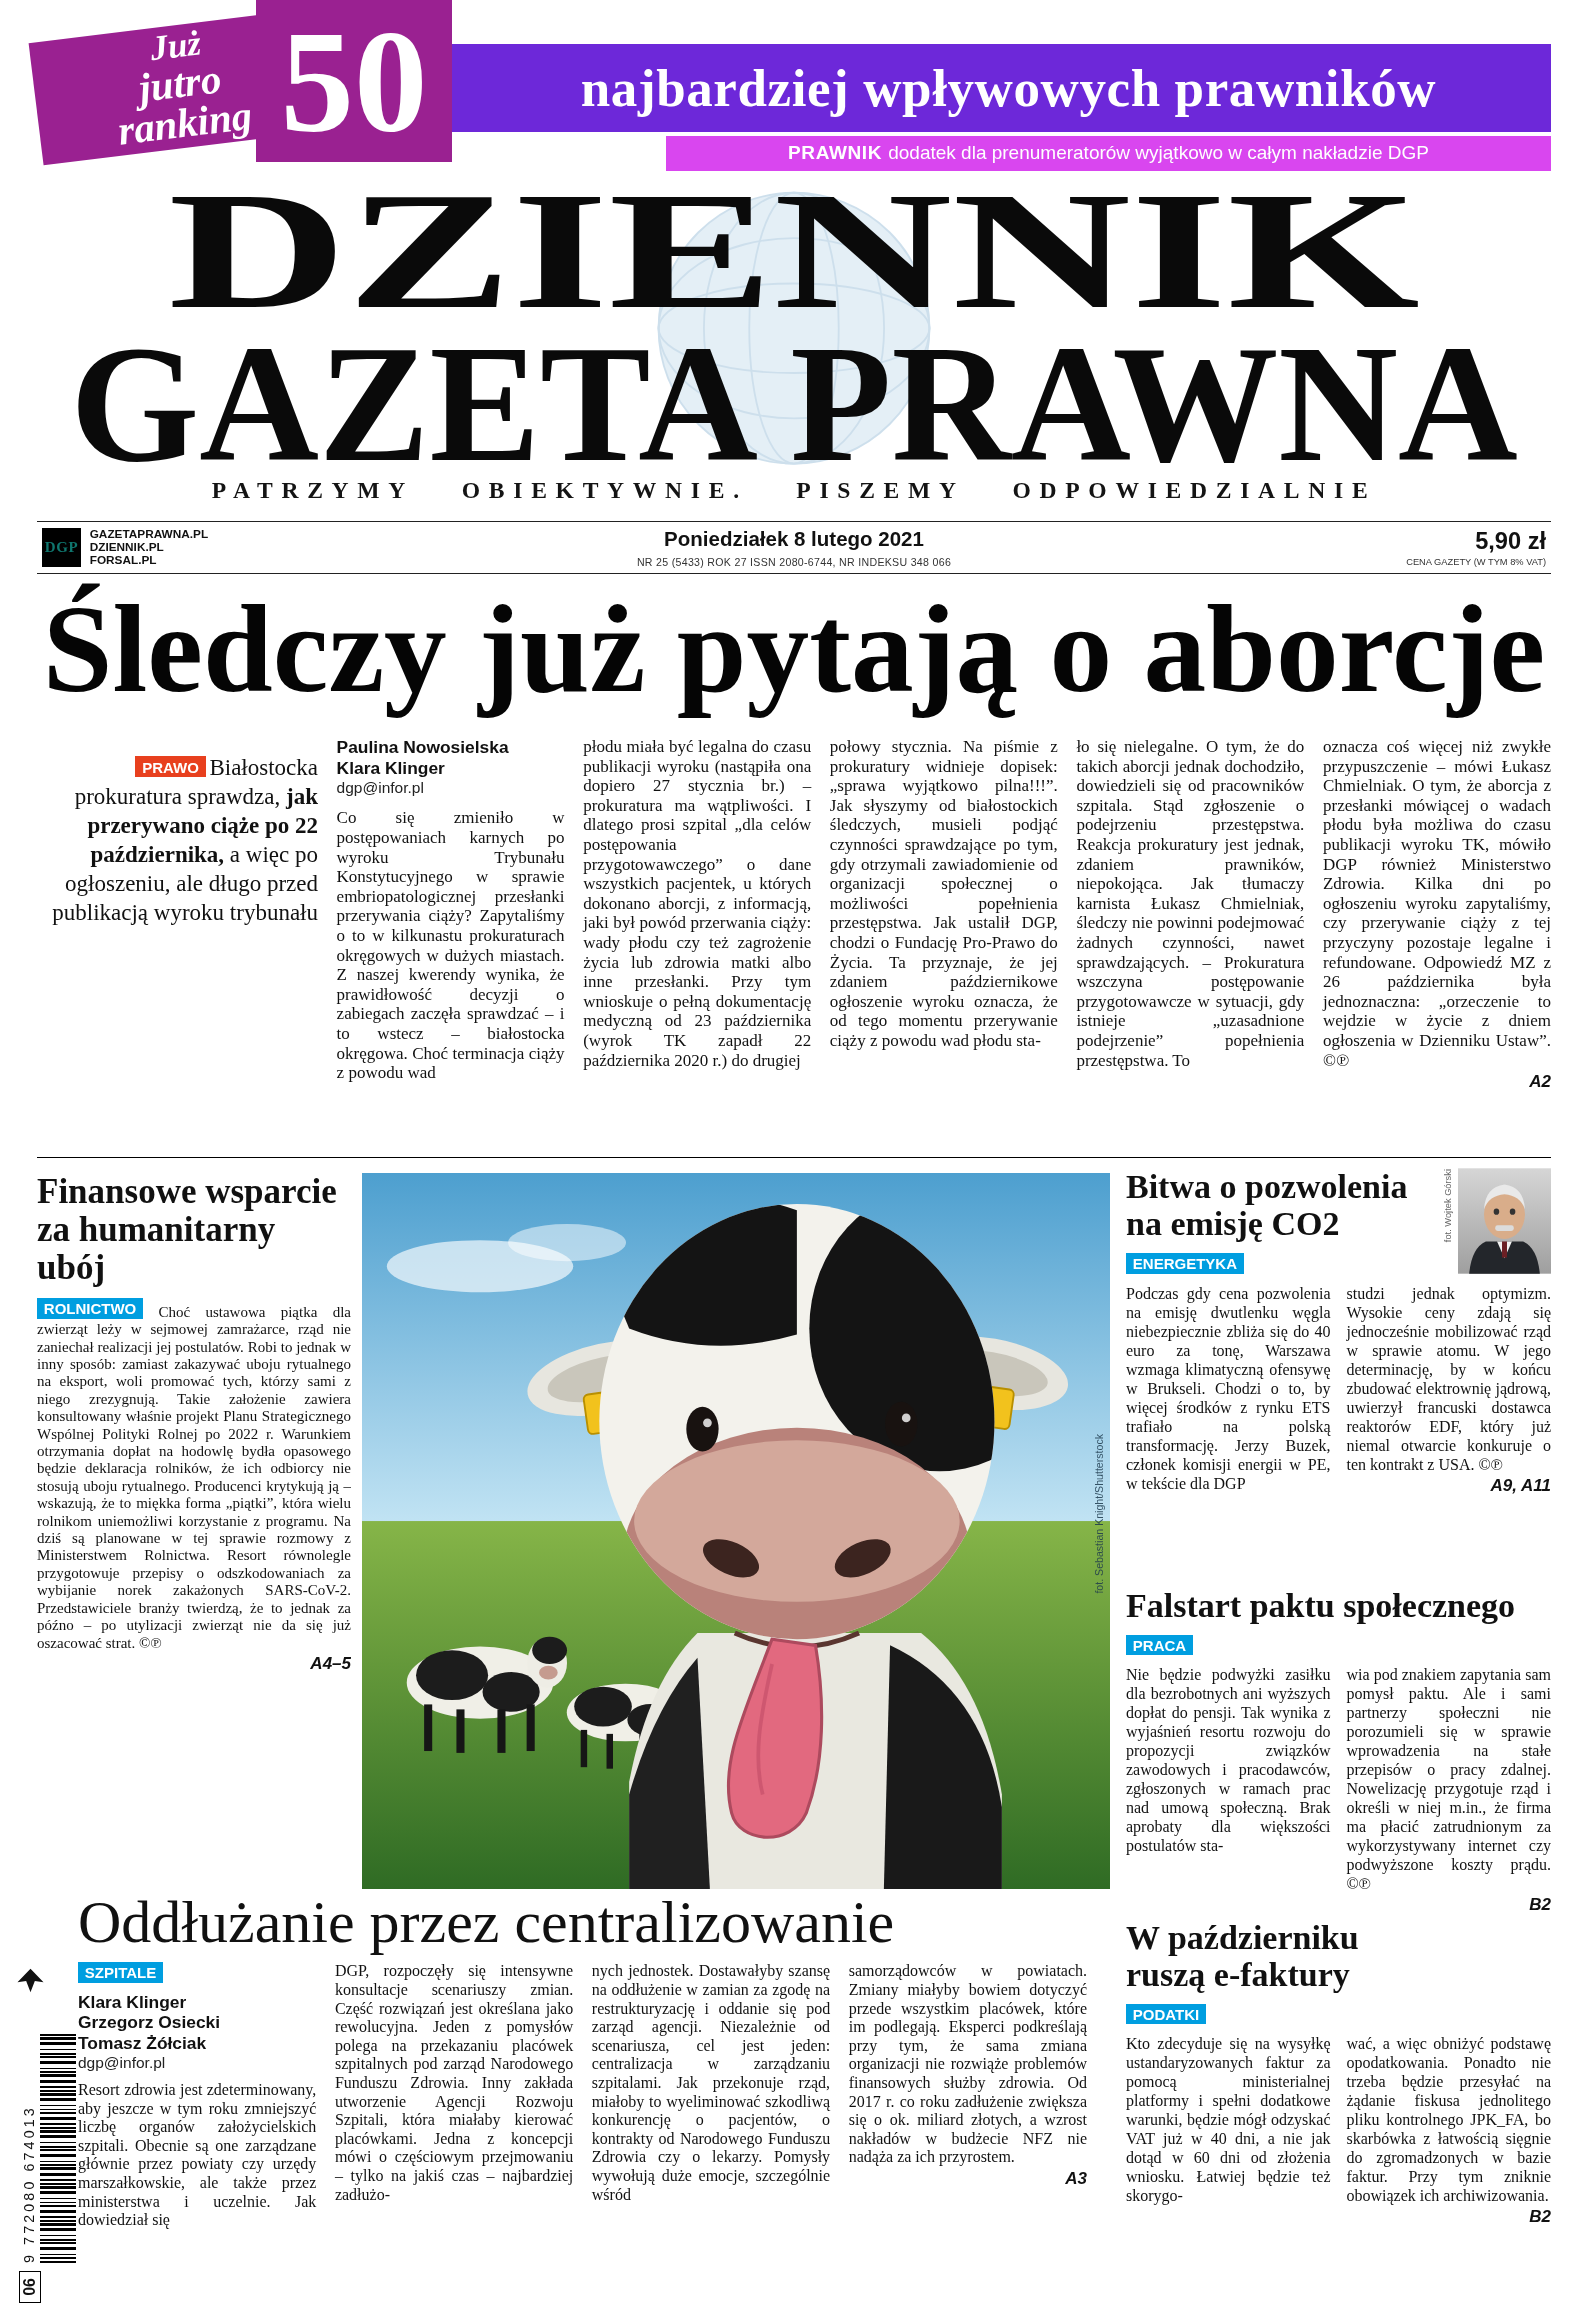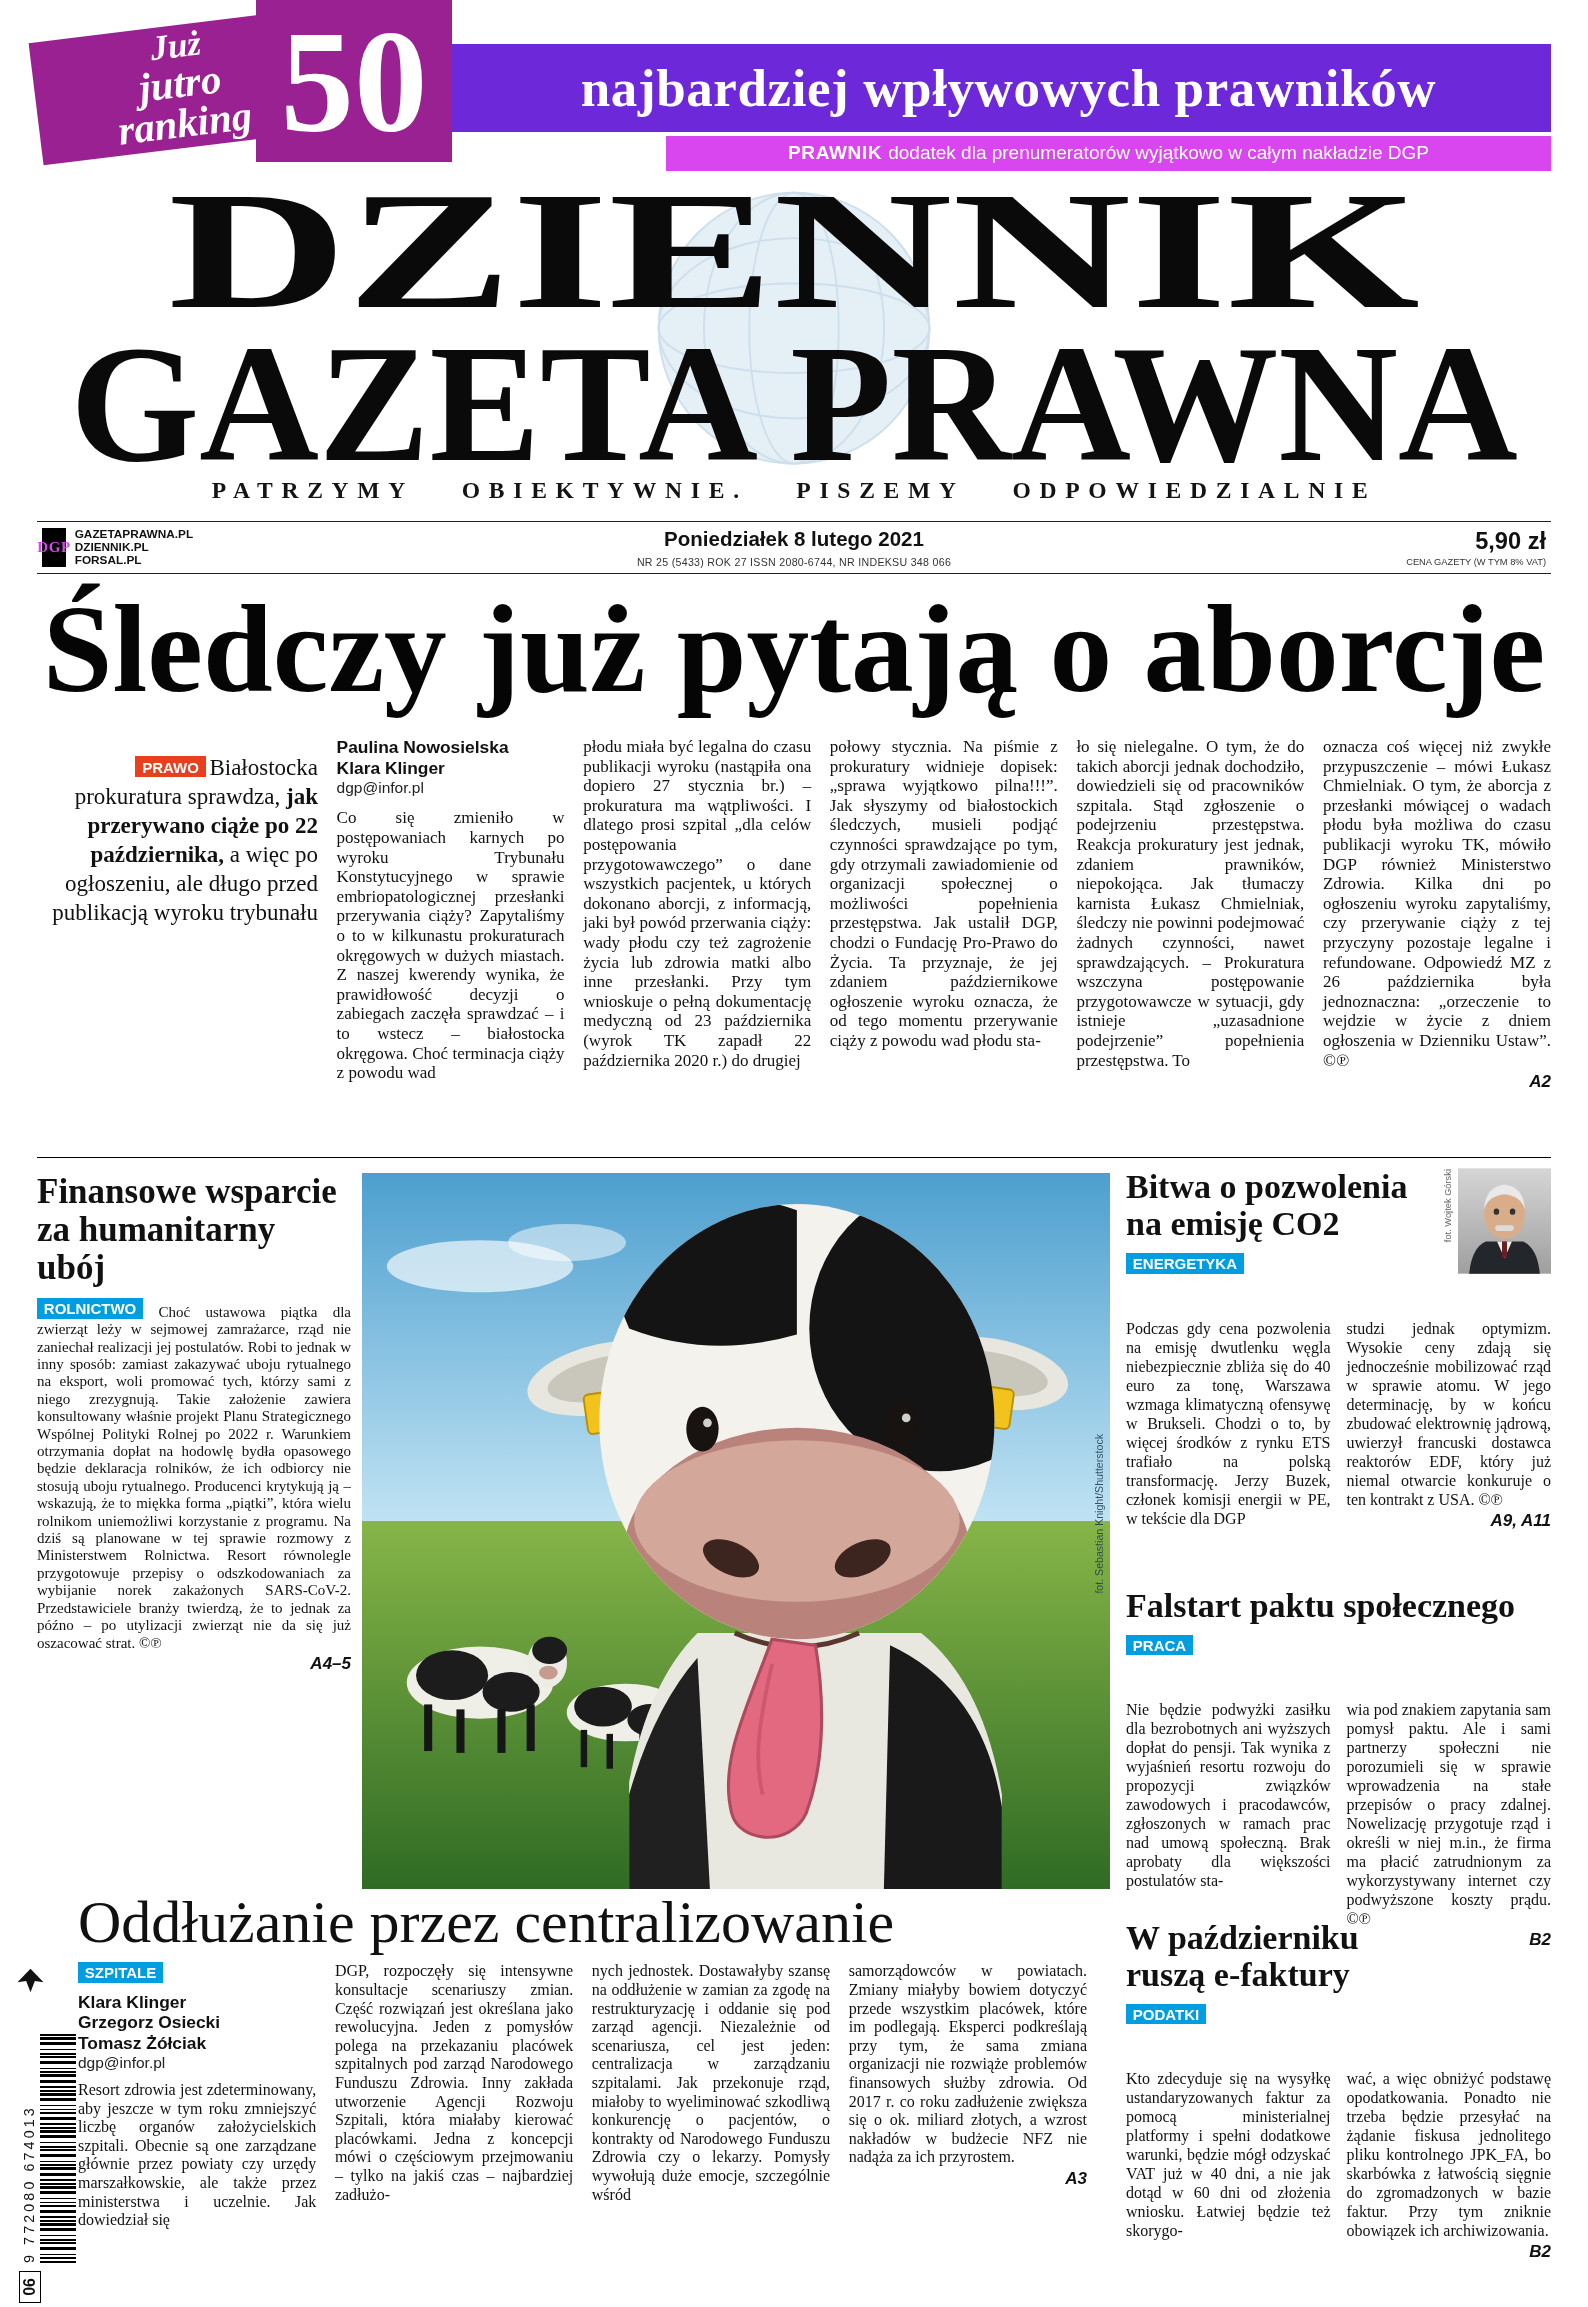--- a/index.html
+++ b/index.html
@@ -23,21 +23,21 @@
   .sub b{margin-right:6.2px;letter-spacing:0.6px;}
 
   
   .masthead-svg{position:absolute;left:0;top:179px;width:1588px;height:296px;}
   .mh{font-family:"Liberation Serif",serif;font-weight:bold;fill:#0a0a0a;}
   .tagline{position:absolute;left:0;top:477px;width:1588px;text-align:center;font-weight:bold;
            font-size:23.6px;letter-spacing:8.7px;word-spacing:34px;color:#141414;}
   .infobar{position:absolute;left:37px;top:521px;width:1514px;height:53px;border-top:1.2px solid #222;
            border-bottom:1.2px solid #222;display:flex;align-items:center;justify-content:space-between;padding:0 5px;}
   .ib-left{display:flex;align-items:center;gap:8.7px;}
-  .dgp-logo{width:24px;height:39px;background:#000;color:#d946ef;display:flex;align-items:center;justify-content:center;
+  .dgp-logo{width:39px;height:39px;background:#000;color:#0f766e;display:flex;align-items:center;justify-content:center;
             font-weight:bold;font-size:15px;letter-spacing:0.6px;}
   .sites div{font-family:"Liberation Sans",sans-serif;font-weight:bold;font-size:11.8px;line-height:13px;}
   .ib-center{position:absolute;left:50%;transform:translateX(-50%);text-align:center;}
   .date{font-family:"Liberation Sans",sans-serif;font-weight:bold;font-size:20.5px;}
   .issue{font-family:"Liberation Sans",sans-serif;font-size:10.6px;color:#333;margin-top:5px;letter-spacing:0.3px;}
   .ib-right{text-align:right;}
   .price{font-family:"Liberation Sans",sans-serif;font-weight:bold;font-size:23.6px;}
   .pnote{font-family:"Liberation Sans",sans-serif;font-size:9.3px;color:#333;margin-top:1.2px;}
 
   
@@ -72,21 +72,21 @@
   .cowwrap{position:absolute;left:362px;top:1173px;width:748px;height:716px;overflow:hidden;}
   .cowwrap svg{width:100%;height:100%;display:block;}
   .cow-credit{position:absolute;right:5px;top:261px;font-size:10.6px;color:#1e3a4d;opacity:.85;}
 
   
   .rightcol{position:absolute;left:1126px;top:1168px;width:425px;height:1135px;}
   .art h2{font-size:34px;line-height:37px;font-weight:bold;}
   .art .lblrow{margin-top:11.2px;}
   .cols{display:flex;gap:16px;margin-top:10px;}
   .cols .c{flex:1;}
-  .rightcol .bt{font-size:16px;line-height:19px;margin-top:35px;}
+  .rightcol .bt{font-size:16px;line-height:19px;}
   .art-energy{position:relative;height:405px;}
   .art-energy h2{width:323px;}
   .portrait{position:absolute;right:0;top:0;width:93px;height:106px;}
   .portrait svg{width:100%;height:100%;display:block;}
   .portrait-credit{position:absolute;right:98px;top:1.2px;font-size:9.3px;color:#666;}
   .art-pact{height:311px;margin-top:13.7px;}
   .art-invoice{margin-top:21px;}
 
   
   .hospitals{position:absolute;left:78px;top:1894px;width:1009px;height:410px;overflow:hidden;}

